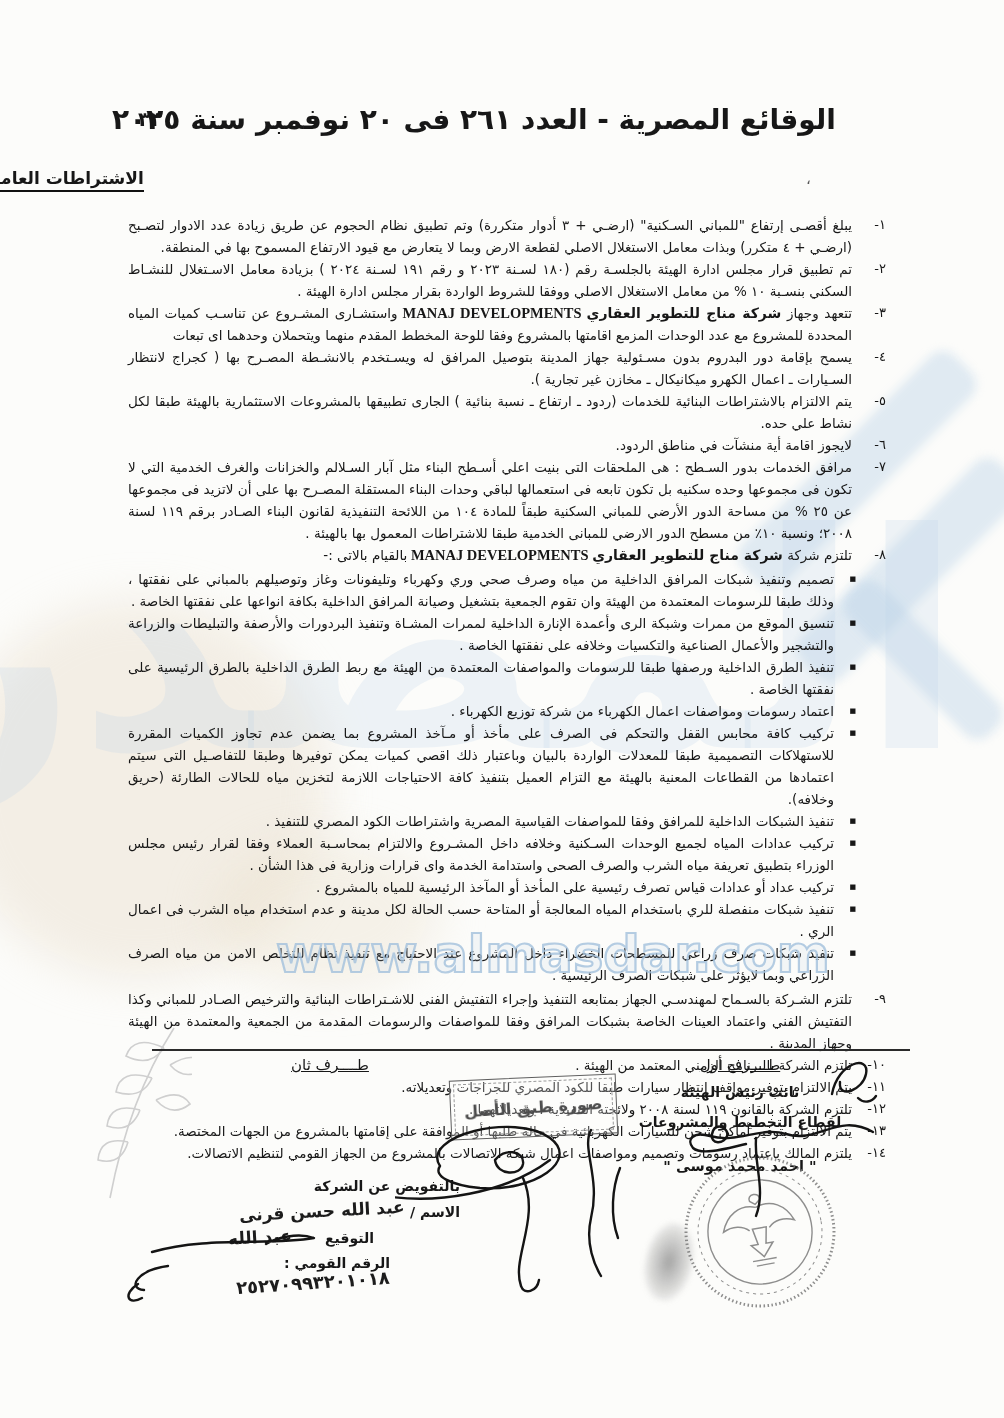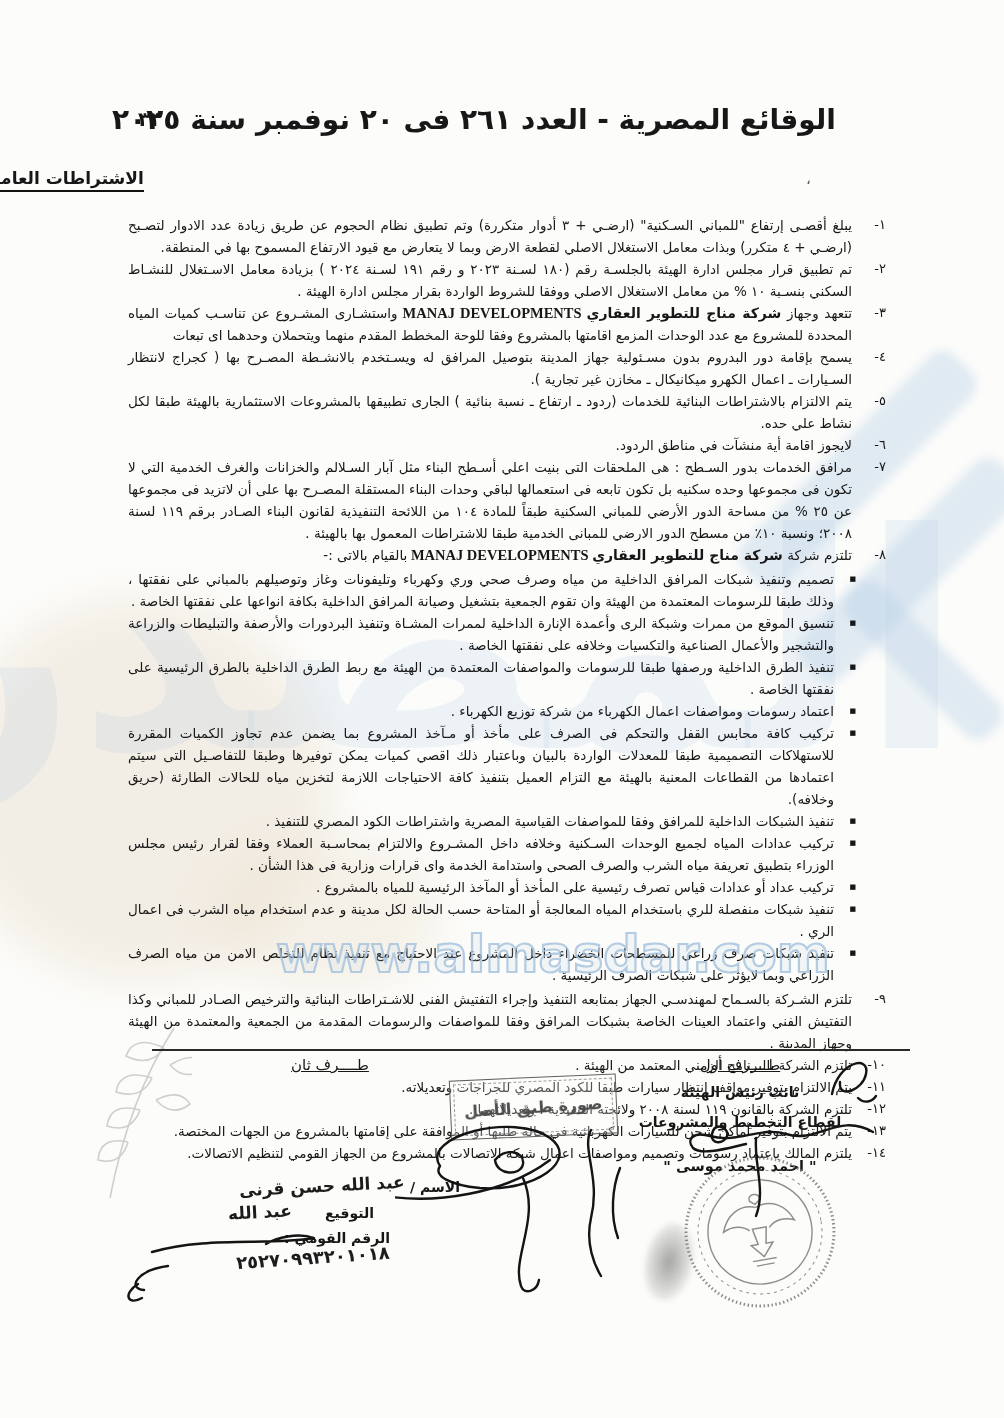--- a/index.html
+++ b/index.html
@@ -220,20 +220,21 @@
 
     <div class="sig sp-label">
       <span class="party-label">طــــرف ثان</span>
     </div>
 
     <div class="copy-stamp">
       <span>صورة طبق الأصل</span>
     </div>
 
     <div class="sig delegation">
+      <div class="row" style="padding-left:2px;"><span class="lbl">بالتفويض عن الشركة</span></div>
       <div class="row"><span class="lbl">الاسم /</span>
         <span class="hand">عبد الله حسن قرنى</span></div>
       <div class="row" style="padding-right:86px;"><span class="lbl">التوقيع</span>
         <span class="hand" style="margin-right:28px;">عبد الله</span></div>
       <div class="row" style="padding-right:70px;"><span class="lbl">الرقم القومي :</span>
         <span class="hand nid-hand">٢٥٢٧٠٩٩٣٢٠١٠١٨</span></div>
     </div>
 
     <svg class="ink" style="left:818px;top:1048px;" width="70" height="62" viewBox="0 0 70 62">
       <path d="M14,46 C20,14 52,6 48,26 C45,42 20,52 22,34"></path>

